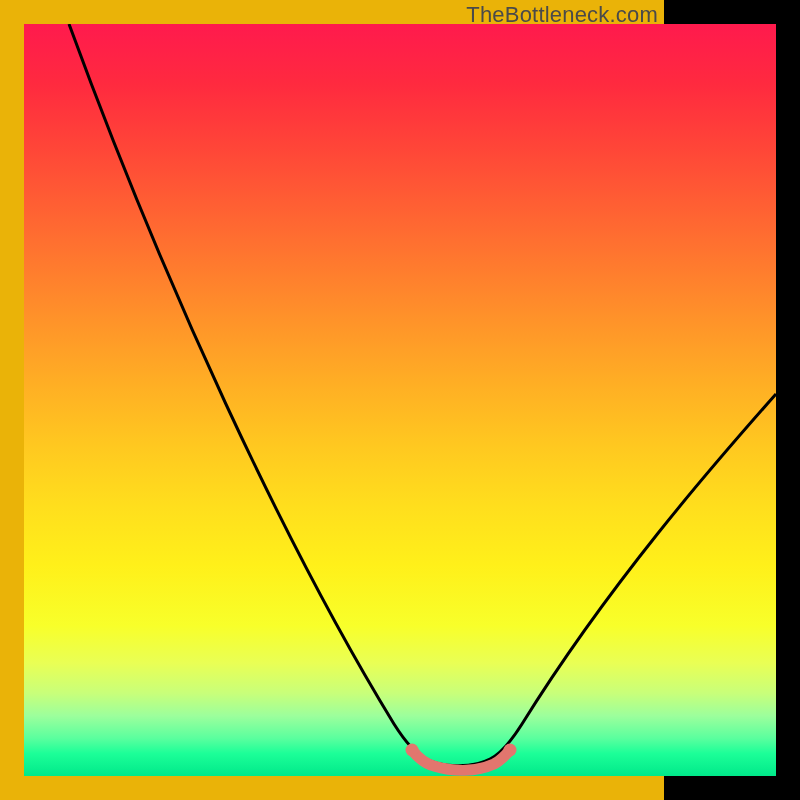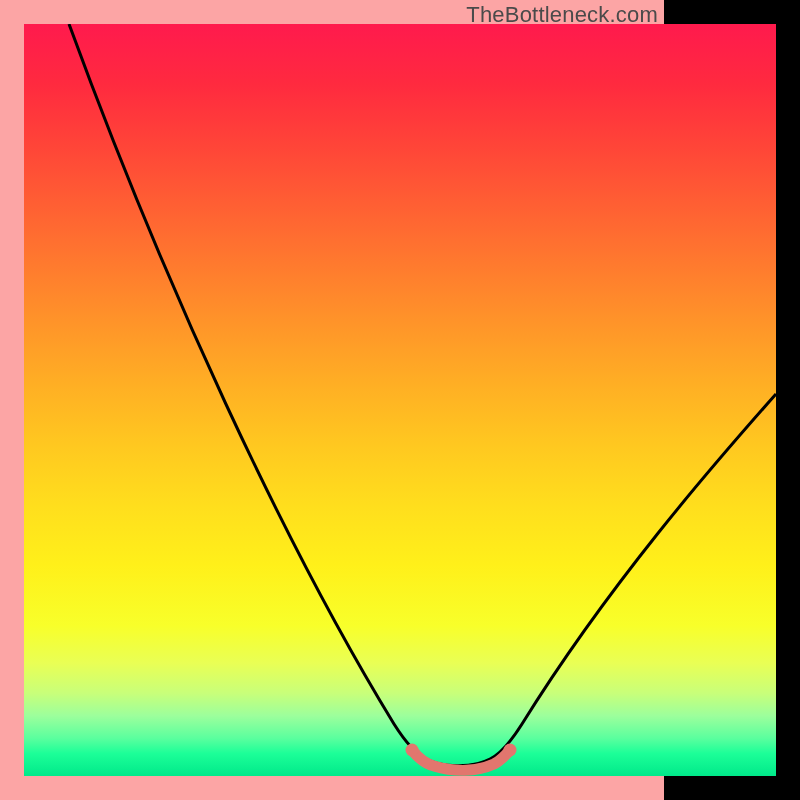--- a/index.html
+++ b/index.html
@@ -8,21 +8,21 @@
     width: 800px;
     height: 800px;
     overflow: hidden;
     background: #000;
     font-family: Arial, Helvetica, sans-serif;
   }
   .frame {
     position: relative;
     width: 664px;
     height: 800px;
-    background: #fca5a5;
+    background: #eab308;
   }
   .plot {
     position: absolute;
     left: 24px;
     top: 24px;
     width: 752px;
     height: 752px;
     background: linear-gradient(to bottom,
       #ff1a4d 0%,
       #ff2a3f 8%,

